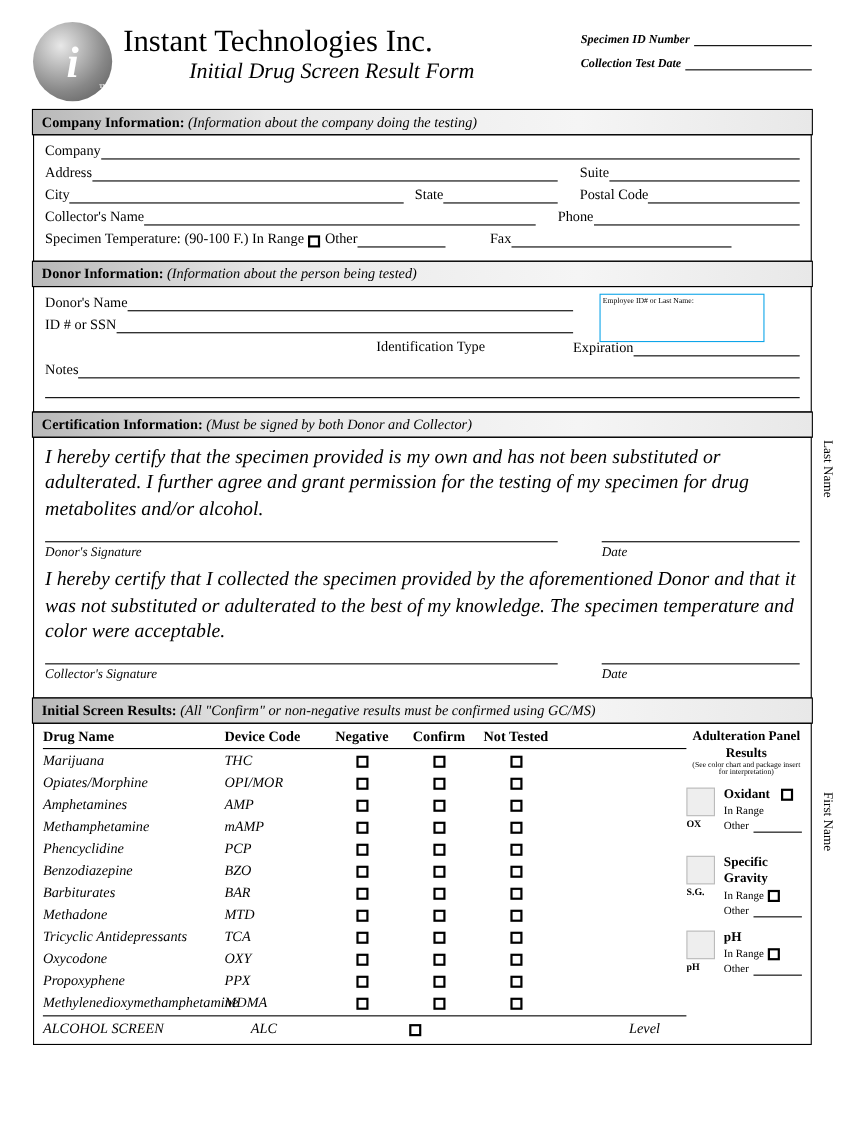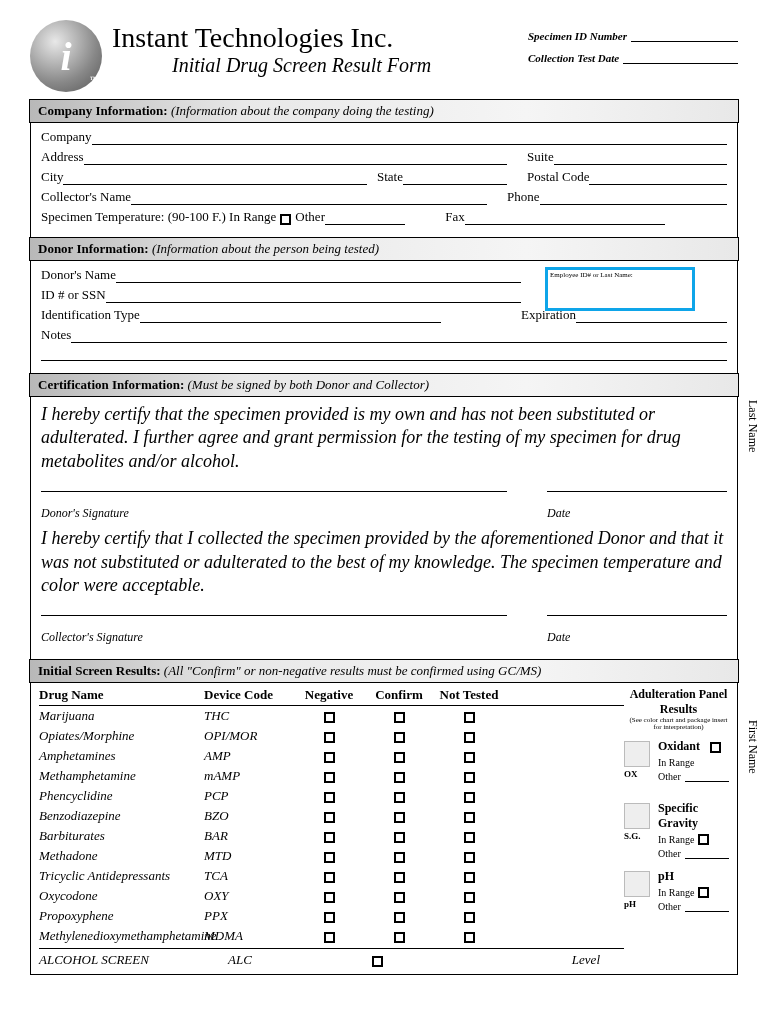--- a/index.html
+++ b/index.html
@@ -18,25 +18,25 @@
 .form-box { border: 1px solid #000; margin-bottom: 0; }
 .section-header { background: linear-gradient(to right, #b8b8b8, #e8e8e8 30%, #f5f5f5 70%, #e8e8e8); border: 1px solid #000; padding: 3px 8px; font-size: 13px; margin: -1px; }
 .section-header .sh-title { font-weight: bold; }
 .section-header .sh-sub { font-style: italic; font-weight: normal; }
 .section-body { padding: 6px 10px 8px; font-size: 13px; }
 .field-row { display: flex; margin-bottom: 4px; align-items: flex-end; }
 .field { display: flex; align-items: flex-end; }
 .field .lbl { white-space: nowrap; }
 .field .ul { border-bottom: 1px solid #000; height: 14px; }
 .checkbox { display: inline-block; width: 11px; height: 11px; border: 2px solid #000; vertical-align: middle; margin: 0 4px; }
-.emp-box { border: 3px solid #0ea5e9; width: 150px; height: 44px; font-size: 7px; padding: 1px 2px; position: absolute; right: 42px; }
+.emp-box { border: 1px solid #0ea5e9; width: 150px; height: 44px; font-size: 7px; padding: 1px 2px; position: absolute; right: 42px; }
 .cert-text { font-style: italic; font-size: 18px; line-height: 1.3; }
 .sig-row { display: flex; gap: 40px; margin-top: 18px; margin-bottom: 6px; }
 .sig-block { flex: 1; }
-.sig-line { border-top: 1px solid #000; font-style: italic; font-size: 12px; padding-top: 14px; }
+.sig-line { border-top: 1px solid #000; font-style: italic; font-size: 12px; padding-top: 1px; }
 .sig-block.narrow { flex: 0 0 180px; }
 .results-header { display: flex; border-bottom: 1px solid #000; padding-bottom: 2px; font-weight: bold; }
 .col-drug { width: 165px; }
 .col-code { width: 90px; text-align: left; }
 .col-chk { width: 70px; text-align: center; }
 .drug-row { display: flex; align-items: center; padding: 2px 0; font-style: italic; }
 .drug-row .col-code { font-style: italic; }
 .drug-row .col-chk { text-align: center; }
 .alcohol-row { border-top: 1px solid #000; padding-top: 3px; margin-top: 2px; gap: 24px; }
 .panel-title { font-weight: bold; text-align: center; font-size: 12px; }
@@ -155,21 +155,21 @@
             <span class="ul" style="flex:1;"></span>
           </div>
       </div>
       <div class="field-row">
         <div class="field" style="width:480px;">
             <span class="lbl">ID # or SSN</span>
             <span class="ul" style="flex:1;"></span>
           </div>
       </div>
       <div class="field-row">
-        <div class="field" style="width:400px;">
+        <div class="field" style="width:400px;flex-direction:column;">
             <span class="lbl">Identification Type</span>
             <span class="ul" style="flex:1;"></span>
           </div>
         <div class="field" style="flex:1;margin-left:80px;">
             <span class="lbl">Expiration</span>
             <span class="ul" style="flex:1;"></span>
           </div>
       </div>
       <div class="field-row">
         <div class="field" style="flex:1;">

